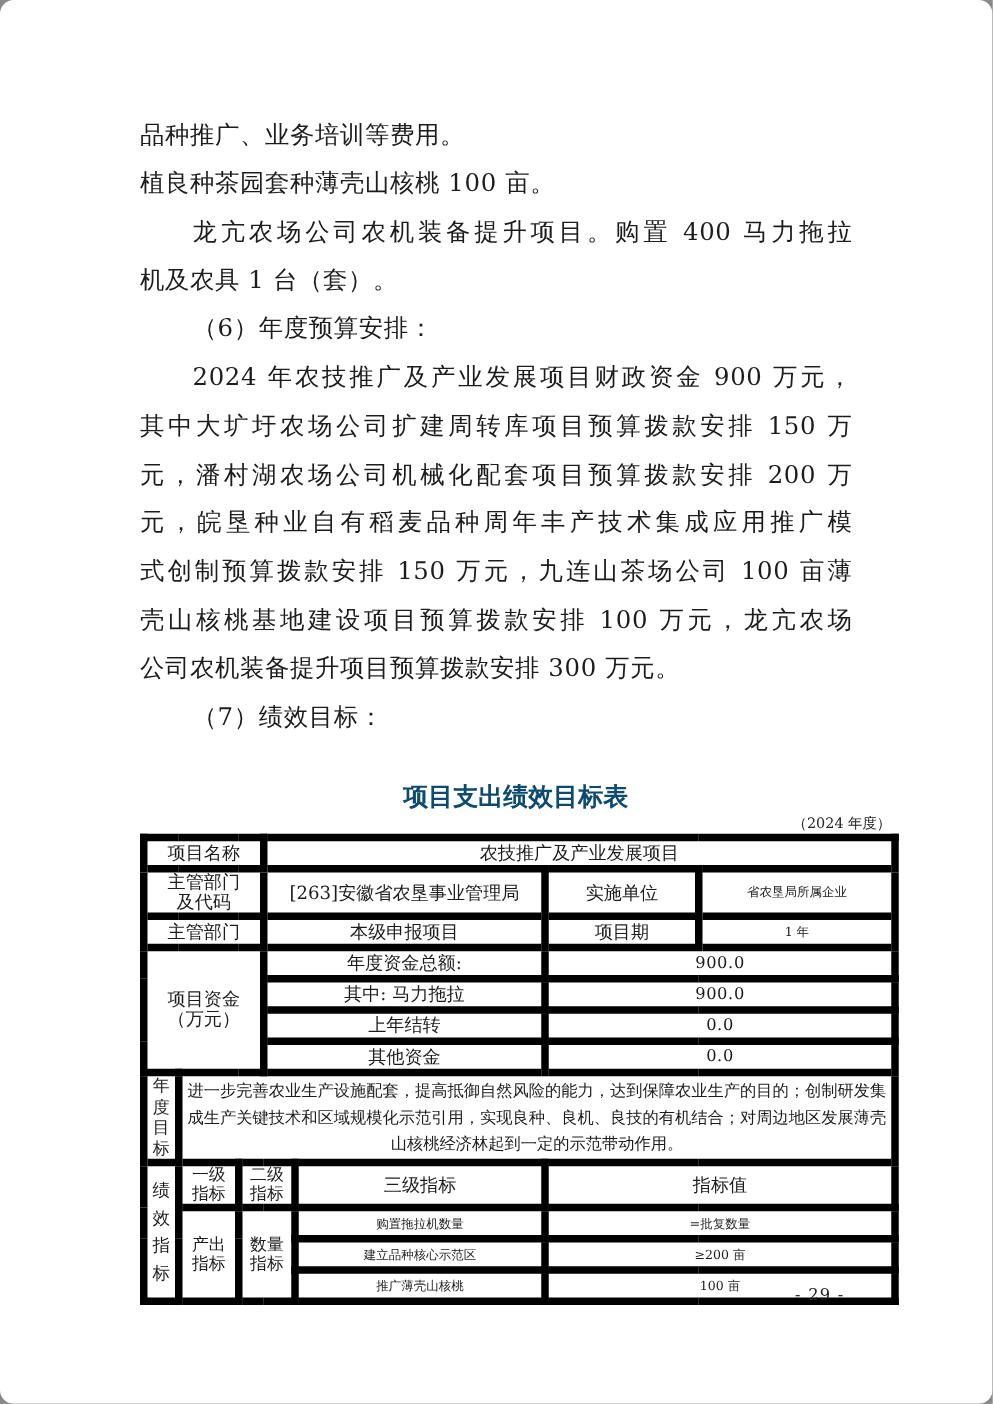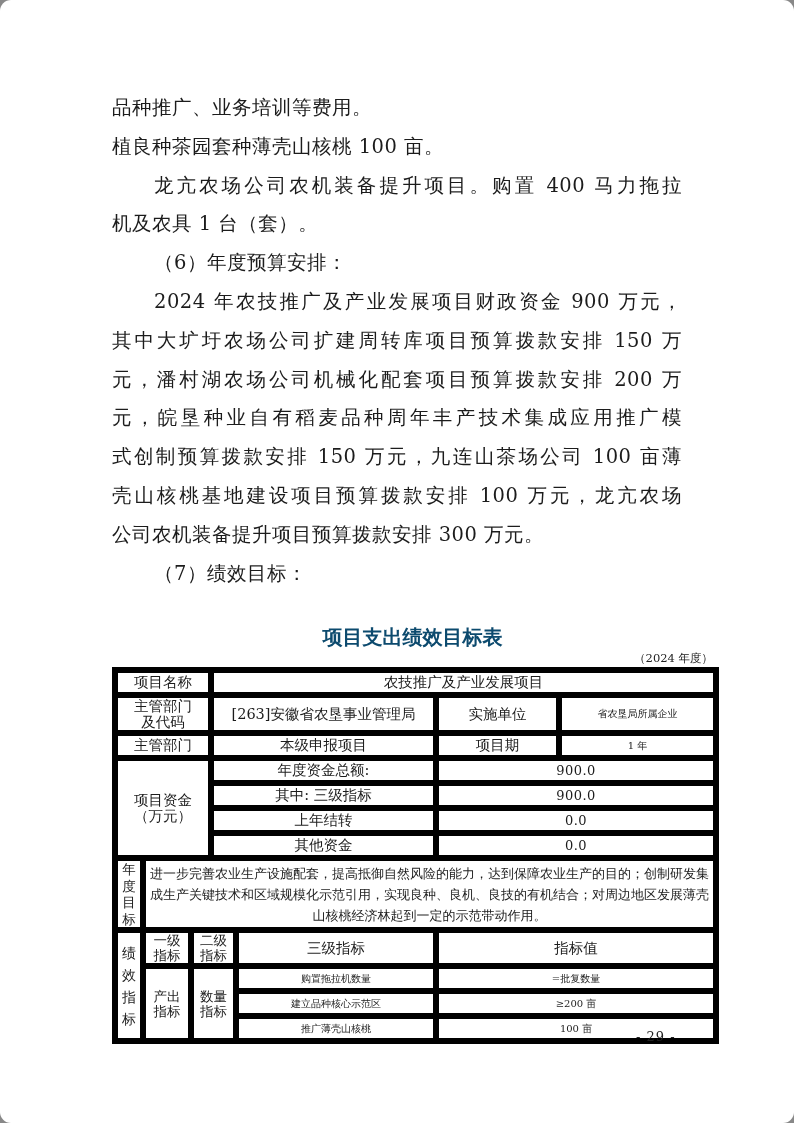--- a/index.html
+++ b/index.html
@@ -151,21 +151,21 @@
         <td class="ind">1 年</td>
       </tr>
 
       <tr class="r23">
         <td colspan="3" rowspan="4" class="ml thickb">项目资金
 （万元）</td>
         <td colspan="2" class="fund-name">年度资金总额:</td>
         <td colspan="2" class="num">900.0</td>
       </tr>
       <tr class="r23">
-        <td colspan="2" class="fund-name">其中: 三级指标</td>
+        <td colspan="2" class="fund-name">其中: 马力拖拉</td>
         <td colspan="2" class="num">900.0</td>
       </tr>
       <tr class="r23">
         <td colspan="2" class="fund-name">上年结转</td>
         <td colspan="2" class="num">0.0</td>
       </tr>
       <tr class="r23 tb">
         <td colspan="2" class="fund-name">其他资金</td>
         <td colspan="2" class="num">0.0</td>
       </tr>

